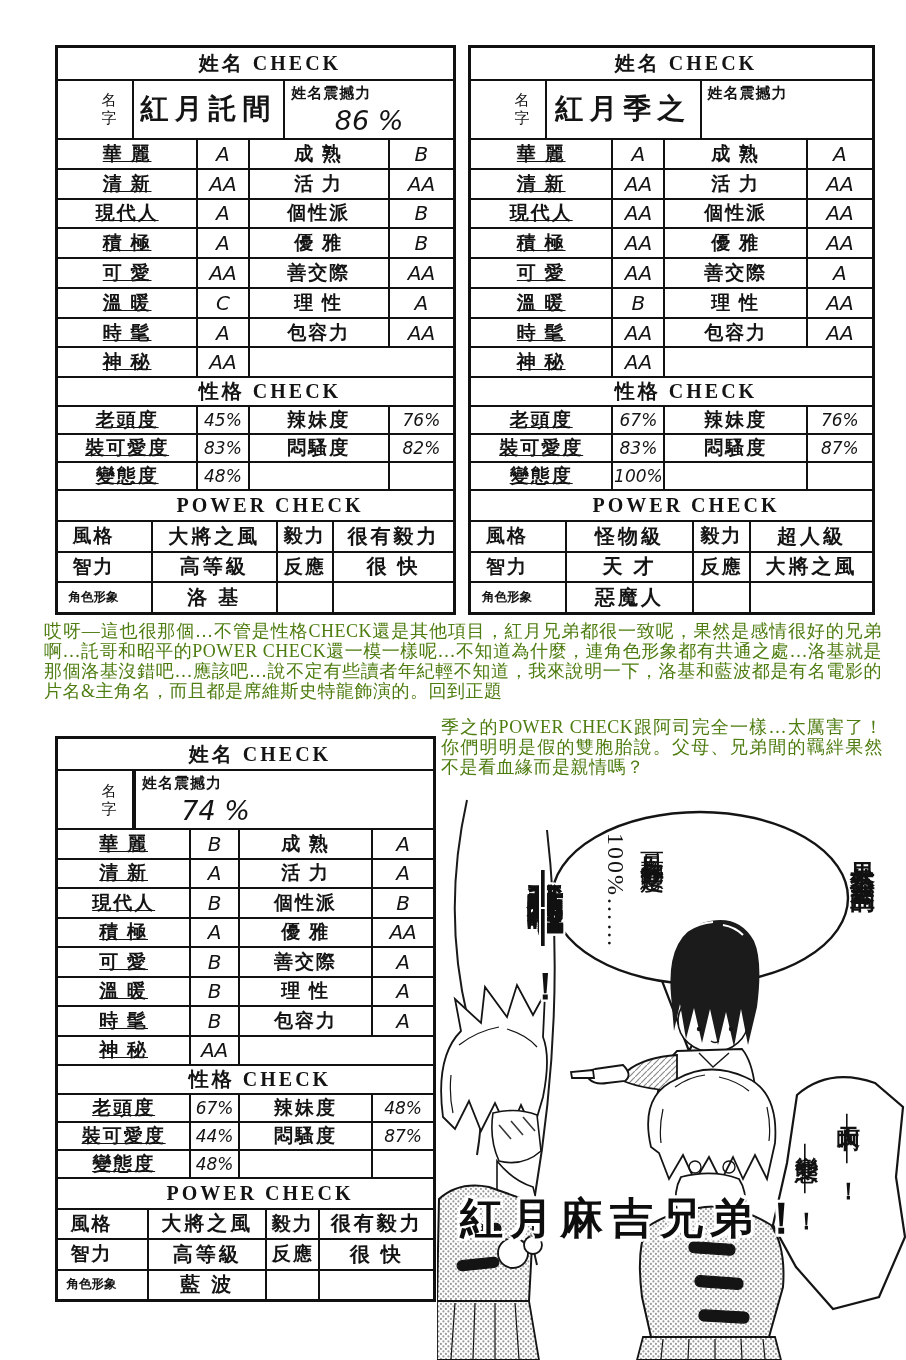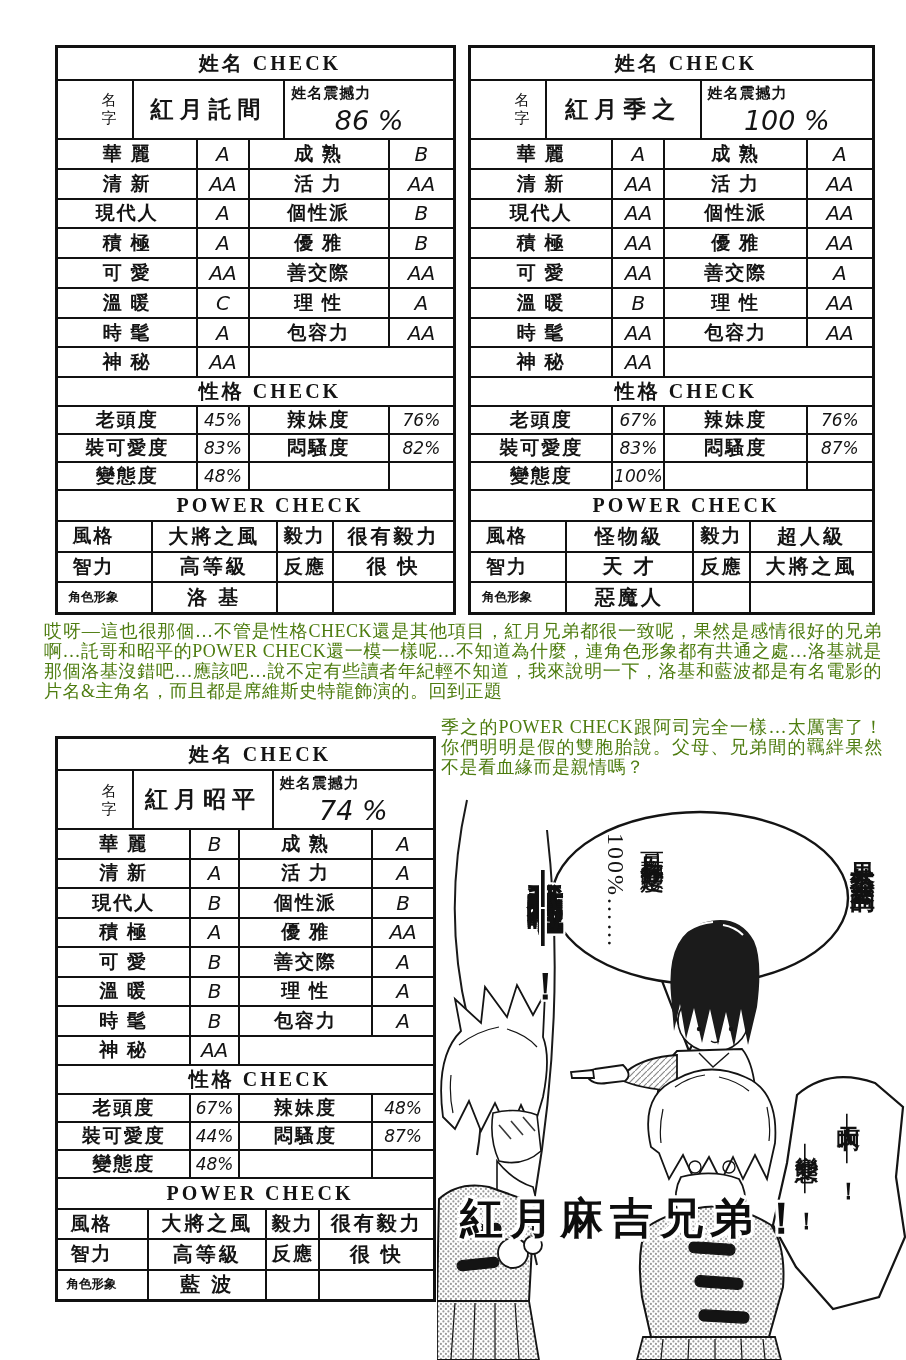--- a/index.html
+++ b/index.html
@@ -12,33 +12,33 @@
   .t2{left:468px;top:45px;width:407px;height:570px;}
   .t3{left:55px;top:736px;width:381px;height:566px;}
   .check-table .tt{display:flex;align-items:center;justify-content:center;
       font-weight:bold;font-size:20px;letter-spacing:3px;padding-left:29px;}
   .check-table .tt,.check-table .row,.check-table .name-row{border-top:2px solid #111;box-sizing:border-box;}
   .check-table > :first-child{border-top:none;}
   .name-row{display:flex;}
   .nlbl{width:46px;border-right:2px solid #111;display:flex;align-items:center;justify-content:center;padding-left:28px;}
   .nlbl span{display:block;width:1.05em;font-size:15px;line-height:1.2;word-break:break-all;text-align:center;}
   .nval{flex:1;display:flex;align-items:center;justify-content:center;
-        font-size:23px;font-weight:bold;letter-spacing:6px;}
+        font-size:28px;font-weight:bold;letter-spacing:6px;}
   .imp{width:43%;border-left:2px solid #111;display:flex;flex-direction:column;box-sizing:border-box;}
   .implbl{font-size:15px;font-weight:bold;padding:3px 0 0 6px;letter-spacing:1px;}
   .impval{flex:1;display:flex;align-items:center;justify-content:center;
           font-family:"DejaVu Sans",sans-serif;font-style:italic;font-size:27px;}
   .row{display:flex;}
   .cell{display:flex;align-items:center;justify-content:center;box-sizing:border-box;
         border-left:2px solid #111;overflow:hidden;}
   .cell:first-child{border-left:none;}
   .lblc{font-size:19px;font-weight:bold;letter-spacing:2px;}
   .hand{font-family:"DejaVu Sans",sans-serif;font-style:italic;font-size:20px;}
   .pct{font-size:17px;}
-  .c1{width:35%;} .c2{width:13%;} .c3{width:35.5%;} .c4{width:16.5%;}
+  .c1{width:35%;text-decoration:underline;} .c2{width:13%;} .c3{width:35.5%;} .c4{width:16.5%;}
   .cm{width:52%;}
   .p1{width:19%;} .p2{width:33.5%;margin-left:22px;} .p3{width:15%;} .p4{width:32.5%;}
   .pv{font-size:20px;font-weight:bold;letter-spacing:3px;font-family:"Liberation Serif",serif;font-style:normal;}
   .small{font-size:12.5px;letter-spacing:0;}
   
   .narr{position:absolute;font-size:18px;line-height:20px;letter-spacing:0.5px;
         text-align:justify;color:#4d7c0f;}
   .narr-main{left:44px;top:621px;width:838px;height:96px;overflow:hidden;}
   .narr-right{left:441px;top:717px;width:442px;height:76px;overflow:hidden;}
   
@@ -162,21 +162,20 @@
     </section>
   <section class="check-table t2">
       <div class="tt" style="flex: 33 0 0px;">姓名 CHECK</div>
       <div class="name-row" style="flex: 62 0 0px;">
         <div class="nlbl">
           <span>名字</span>
         </div>
         <div class="nval">紅月季之</div>
         <div class="imp">
           <div class="implbl">姓名震撼力</div>
-          <div class="impval">100 %</div>
         </div>
       </div>
       <div class="row" style="flex: 30 0 0px;">
         <div class="cell c1 lblc">華 麗</div>
         <div class="cell c2 hand">A</div>
         <div class="cell c3 lblc">成 熟</div>
         <div class="cell c4 hand">A</div>
       </div>
       <div class="row" style="flex: 30 0 0px;">
         <div class="cell c1 lblc">清 新</div>
@@ -257,21 +256,20 @@
         <div class="cell p3 lblc"></div>
         <div class="cell p4 pv"></div>
       </div>
     </section>
   <section class="check-table t3">
       <div class="tt" style="flex: 33 0 0px;">姓名 CHECK</div>
       <div class="name-row" style="flex: 62 0 0px;">
         <div class="nlbl">
           <span>名字</span>
         </div>
-        <div class="nval">紅月昭平</div>
         <div class="imp">
           <div class="implbl">姓名震撼力</div>
           <div class="impval">74 %</div>
         </div>
       </div>
       <div class="row" style="flex: 30 0 0px;">
         <div class="cell c1 lblc">華 麗</div>
         <div class="cell c2 hand">B</div>
         <div class="cell c3 lblc">成 熟</div>
         <div class="cell c4 hand">A</div>

